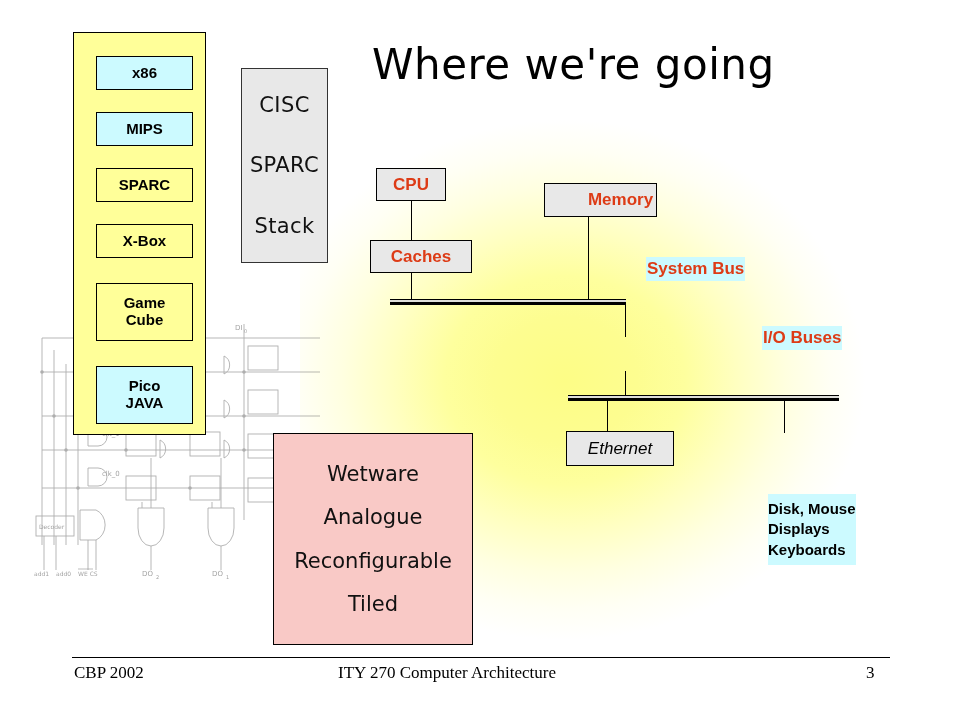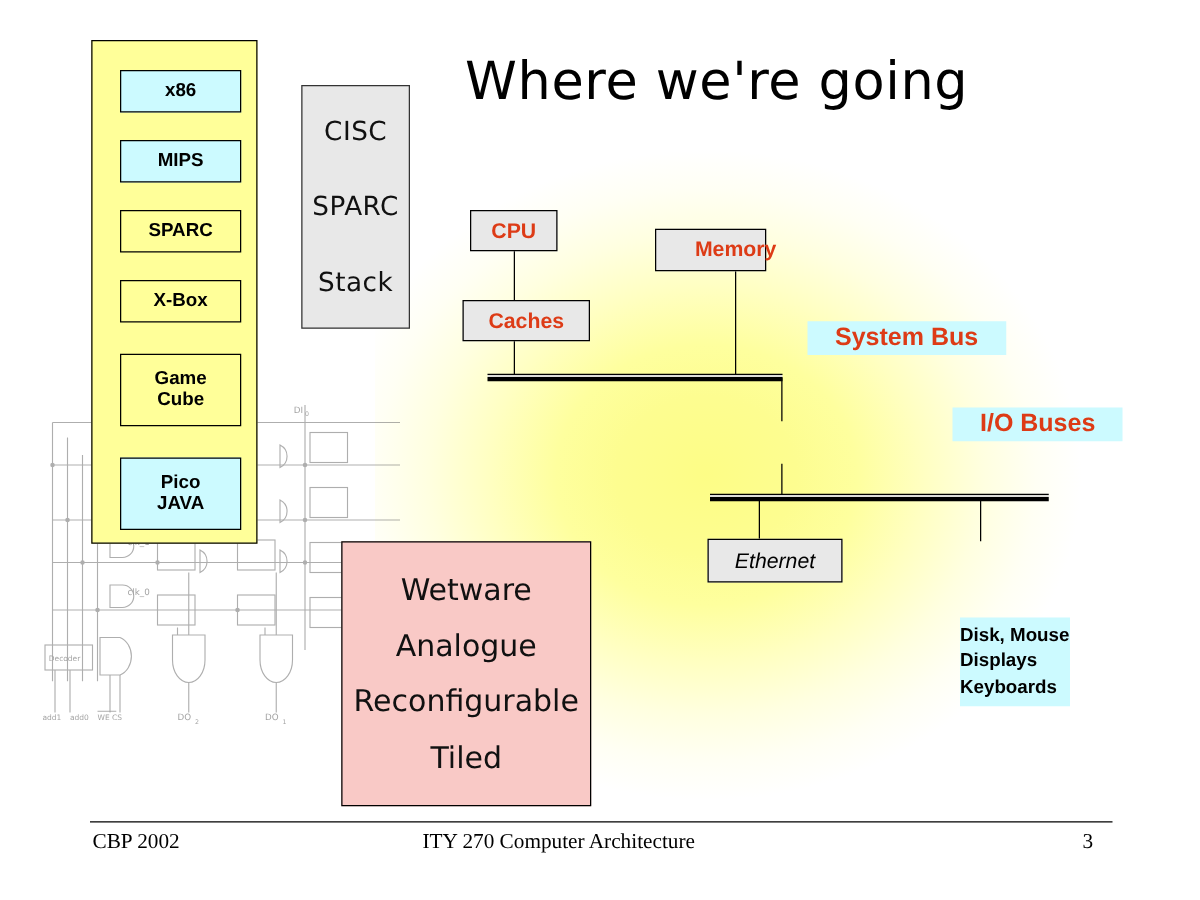--- a/index.html
+++ b/index.html
@@ -114,21 +114,21 @@
     background: #f9c9c6;
     border: 1px solid #000000;
     display: flex;
     flex-direction: column;
     justify-content: space-evenly;
     align-items: center;
     padding: 8px 2px;
   }
   .pink-item {
     font-family: "DejaVu Sans", sans-serif;
-    font-size: 24px;
+    font-size: 21px;
     color: #111111;
     white-space: nowrap;
   }
 
   
   .ablock {
     position: absolute;
     box-sizing: border-box;
     background: #e8e8e8;
     border: 1px solid #000000;
@@ -138,24 +138,24 @@
     font-size: 17px;
     white-space: nowrap;
   }
   .ablock.red  { color: #dd3b16; font-weight: bold; }
   .ablock.dark { color: #000000; font-weight: normal; }
 
   
   .hl {
     position: absolute;
     background: #ccfaff;
-    font-size: 20px;
+    font-size: 17px;
     font-weight: bold;
     white-space: nowrap;
-    padding: 2px 22px;
+    padding: 2px 1px;
   }
   .hl.red   { color: #dd3b16; }
   .hl.black { color: #000000; font-size: 15px; line-height: 1.35; }
 
   
   .wire {
     position: absolute;
     background: #000000;
     width: 1px;
   }
@@ -330,21 +330,21 @@
   <div class="bus" style="left:568px; top:395px; width:271px;"></div>
 
   <div class="ablock red" style="left:376px; top:168px; width:70px;  height:33px;">
     <span>CPU</span>
   </div>
 
   <div class="ablock red" style="left:370px; top:240px; width:102px; height:33px;">
     <span>Caches</span>
   </div>
 
-  <div class="ablock red" style="left:524px; top:183px; width:89px; height:34px;padding-left:40px;">
+  <div class="ablock red" style="left:544px; top:183px; width:113px; height:34px;padding-left:40px;">
     <span>Memory</span>
   </div>
 
 
   <div class="ablock dark" style="left:566px; top:431px; width:108px; height:35px;font-style:italic;">
     <span>Ethernet</span>
   </div>
 
 
   <div class="hl red" style="left:646px; top:257px;">

